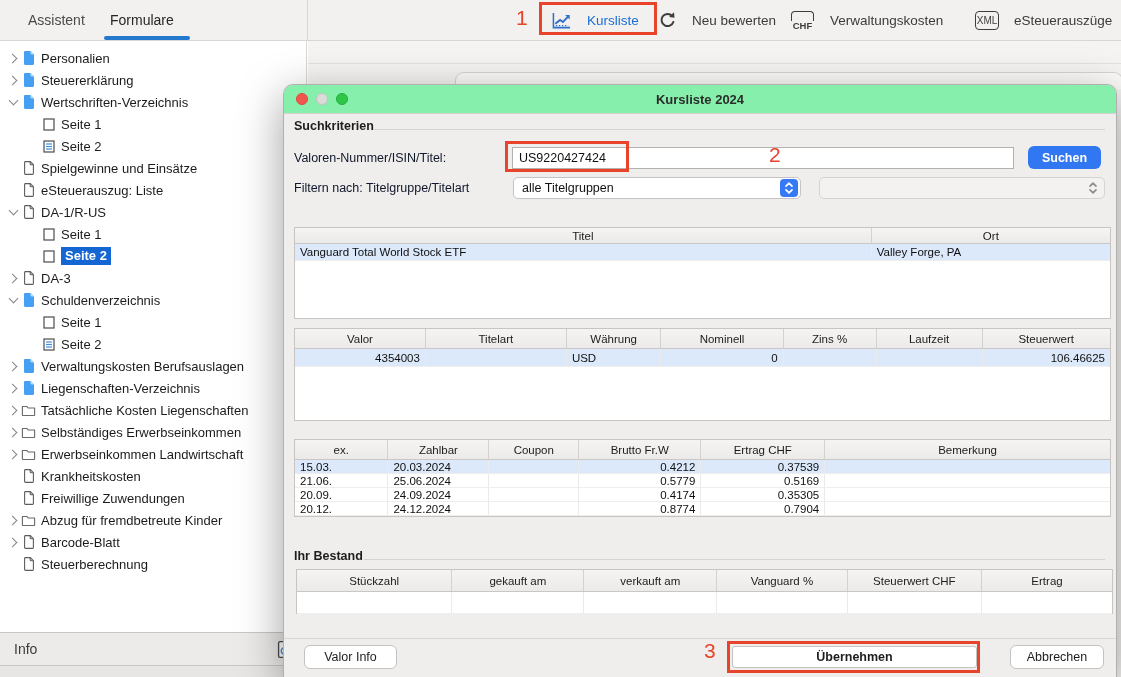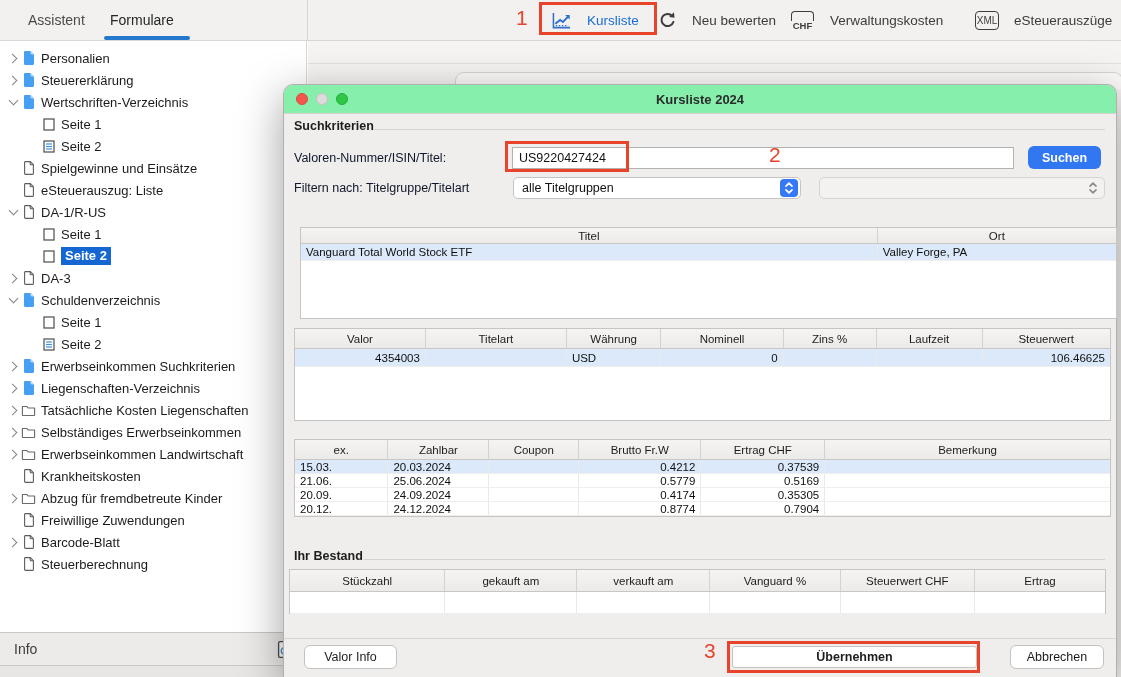--- a/index.html
+++ b/index.html
@@ -286,21 +286,21 @@
           </span>
           <span class="lbl">Seite 2</span>
         </div>
       <div class="ti l0">
           <span class="chev right"></span>
           <span class="ic">
             <svg width="12" height="14" viewBox="0 0 12 14">
               <use href="#i-docb"></use>
             </svg>
           </span>
-          <span class="lbl">Erwerbseinkommen Suchkriterien</span>
+          <span class="lbl">Verwaltungskosten Berufsauslagen</span>
         </div>
       <div class="ti l0">
           <span class="chev right"></span>
           <span class="ic">
             <svg width="12" height="14" viewBox="0 0 12 14">
               <use href="#i-docb"></use>
             </svg>
           </span>
           <span class="lbl">Liegenschaften-Verzeichnis</span>
         </div>
@@ -334,36 +334,36 @@
       <div class="ti l0">
           <span class="chev none"></span>
           <span class="ic">
             <svg width="12" height="14" viewBox="0 0 12 14">
               <use href="#i-docw"></use>
             </svg>
           </span>
           <span class="lbl">Krankheitskosten</span>
         </div>
       <div class="ti l0">
+          <span class="chev none"></span>
+          <span class="ic">
+            <svg width="12" height="14" viewBox="0 0 12 14">
+              <use href="#i-docw"></use>
+            </svg>
+          </span>
+          <span class="lbl">Freiwillige Zuwendungen</span>
+        </div>
+      <div class="ti l0">
           <span class="chev right"></span>
           <span class="ic">
             <svg width="15" height="13" viewBox="0 0 16 13">
               <use href="#i-folder"></use>
             </svg>
           </span>
           <span class="lbl">Abzug für fremdbetreute Kinder</span>
-        </div>
-      <div class="ti l0">
-          <span class="chev none"></span>
-          <span class="ic">
-            <svg width="12" height="14" viewBox="0 0 12 14">
-              <use href="#i-docw"></use>
-            </svg>
-          </span>
-          <span class="lbl">Freiwillige Zuwendungen</span>
         </div>
       <div class="ti l0">
           <span class="chev right"></span>
           <span class="ic">
             <svg width="12" height="14" viewBox="0 0 12 14">
               <use href="#i-docw"></use>
             </svg>
           </span>
           <span class="lbl">Barcode-Blatt</span>
         </div>
@@ -412,21 +412,21 @@
             <use href="#i-updown"></use>
           </svg>
         </span>
     </div>
     <div class="combo-empty" style="left:535px;top:92px;width:286px;height:22px;color:#8d8d8d">
       <svg width="12" height="16" viewBox="0 0 12 16">
           <use href="#i-updown"></use>
         </svg>
     </div>
 
-    <div class="tblwrap" style="left:16px;top:142px;width:817px;height:92px">
+    <div class="tblwrap" style="left:10px;top:142px;width:817px;height:92px">
       <table class="t1">
         <colgroup>
             <col style="width:70.7%">
             <col style="width:29.3%">
           </colgroup>
         <tbody>
             <tr>
           <th class="ac">Titel</th>
           <th class="ac">Ort</th>
         </tr>
@@ -523,21 +523,21 @@
           <td class="ar">0.7904</td>
           <td class="al"></td>
         </tr>
       </tbody>
         </table>
     </div>
 
     <div class="sec-label" style="left:10px;top:464px">Ihr Bestand</div>
     <div class="hair" style="left:80px;right:11px;top:474px"></div>
 
-    <div class="tblwrap" style="left:5px;top:484px;width:817px;height:45px">
+    <div class="tblwrap" style="left:12px;top:484px;width:817px;height:45px">
       <table class="t4">
         <colgroup>
             <col style="width:19%">
             <col style="width:16.2%">
             <col style="width:16.3%">
             <col style="width:16%">
             <col style="width:16.5%">
             <col style="width:16%">
           </colgroup>
         <tbody>

